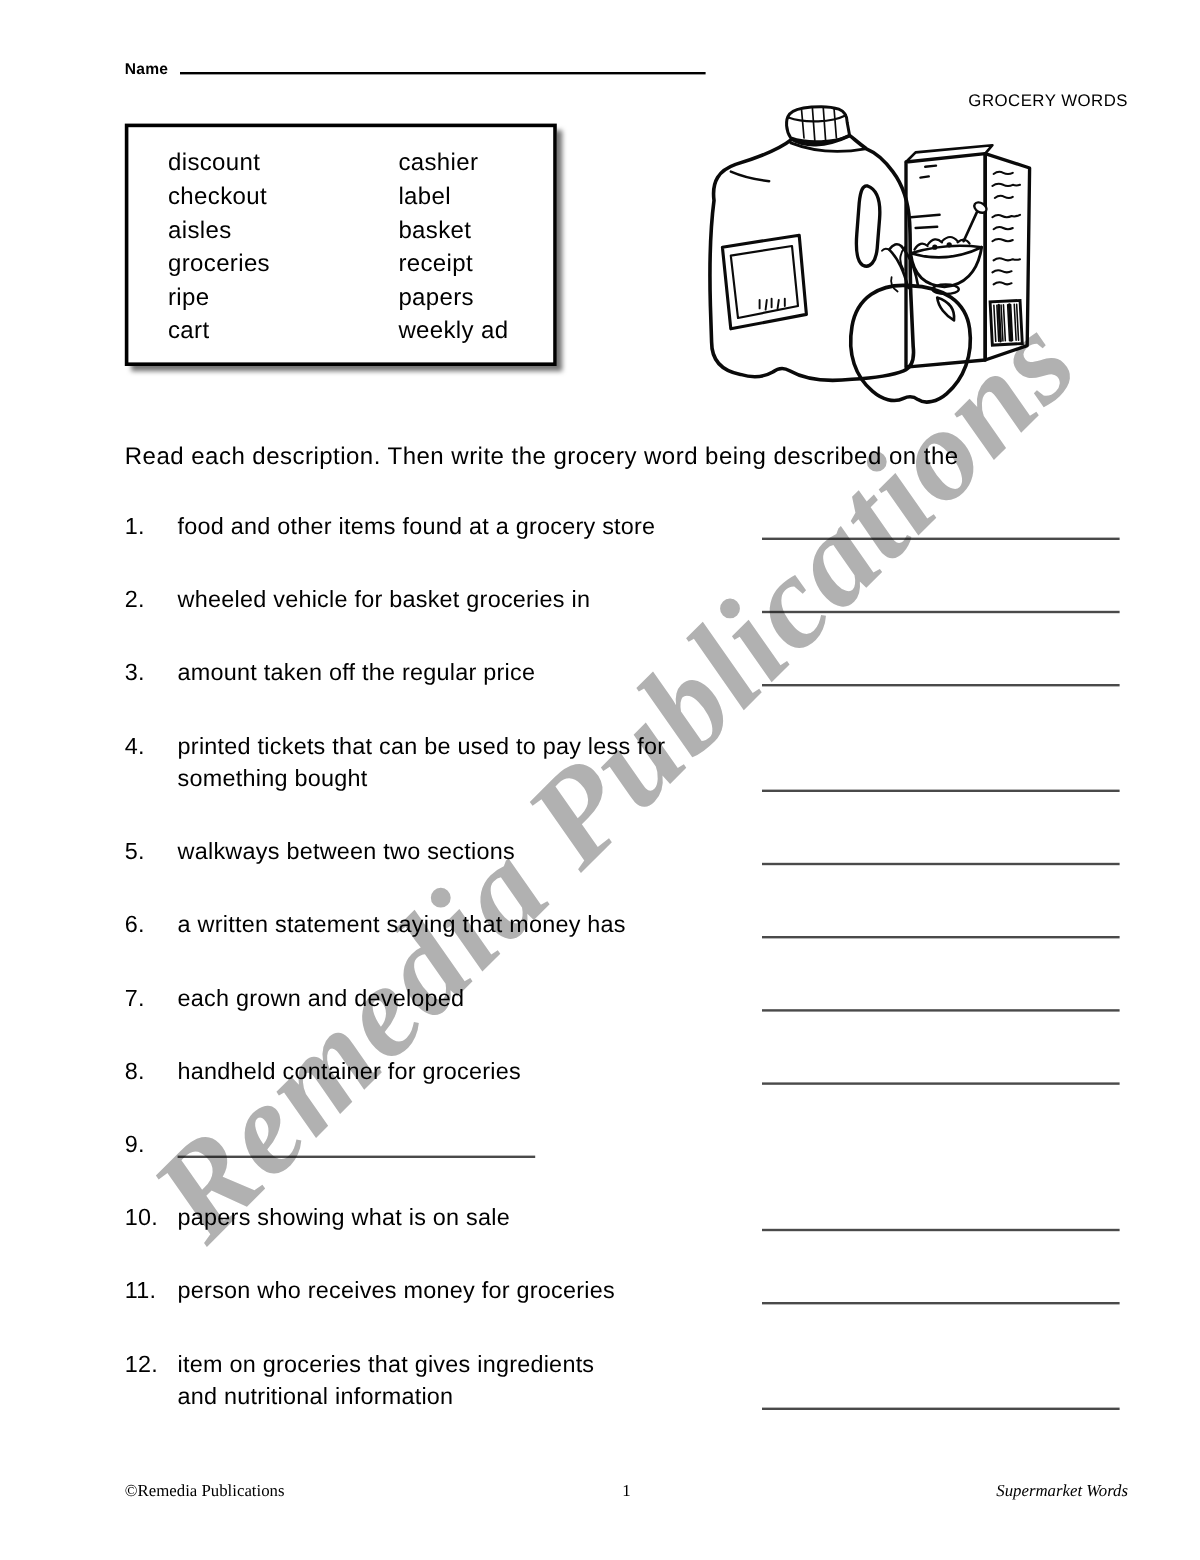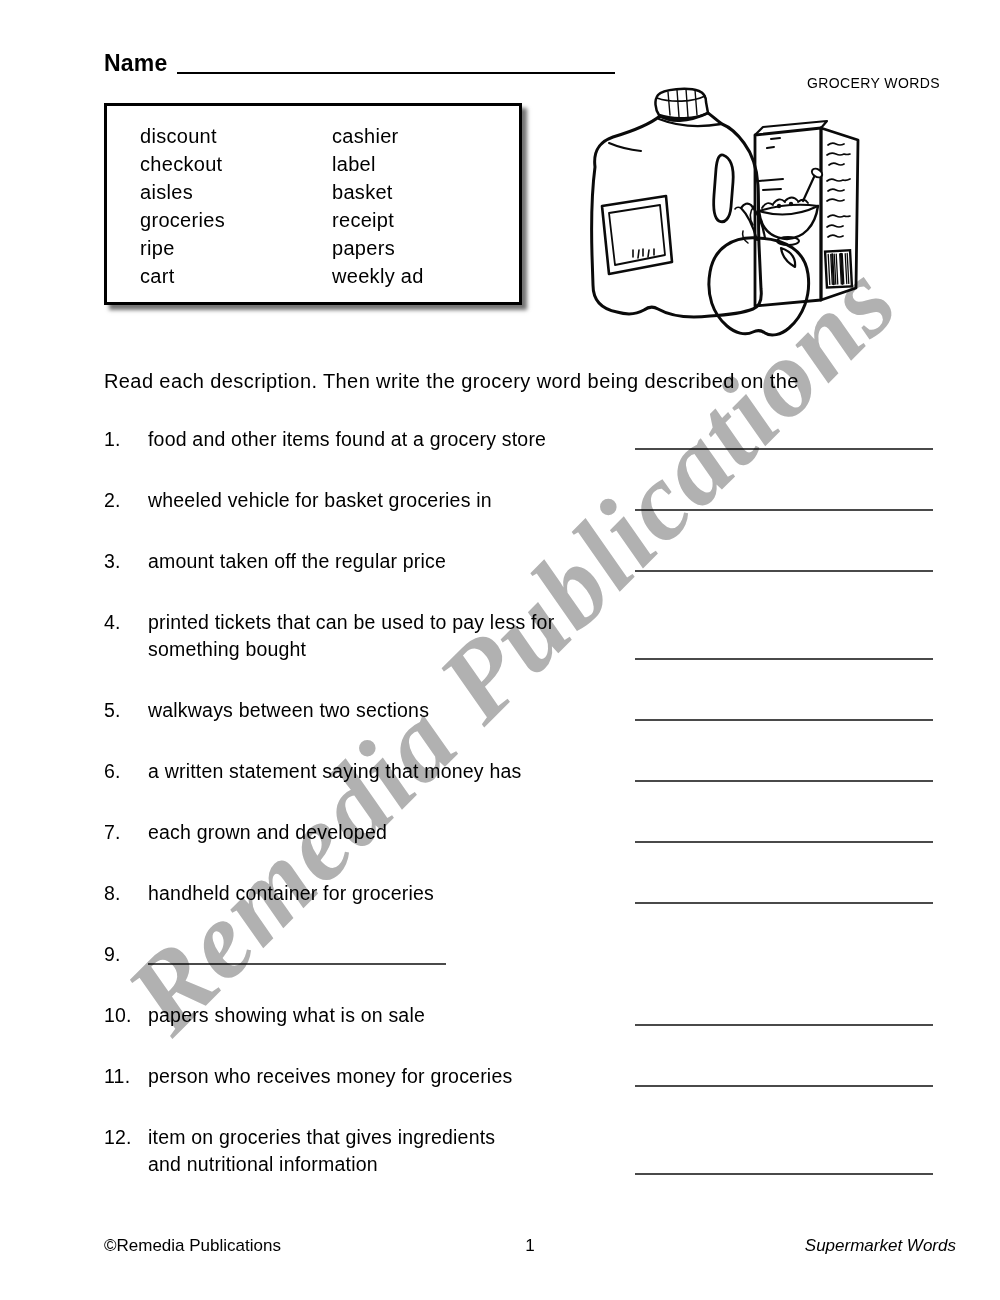--- a/index.html
+++ b/index.html
@@ -11,42 +11,42 @@
   .content{position:absolute;inset:0;z-index:1;}
   
   .watermark{
     position:absolute;left:512px;top:648px;z-index:6;
     transform:translate(-50%,-50%) rotate(-45deg);
     font:italic 700 110px "Liberation Serif",serif;
     letter-spacing:2px;color:#b1b1b1;white-space:nowrap;
     mix-blend-mode:multiply;pointer-events:none;
   }
   .name-row{position:absolute;left:104px;top:50px;display:flex;align-items:flex-end;gap:10px;}
-  .name-label{font-size:23px;font-weight:700;letter-spacing:.2px;}
+  .name-label{font-size:13px;font-weight:700;letter-spacing:.2px;}
   .name-line{width:438px;height:0;border-bottom:2.5px solid #000;margin-bottom:3px;}
   .page-title{position:absolute;top:63px;right:60px;font-size:14px;font-weight:400;letter-spacing:.4px;margin-top:12px;}
   .word-box{
-    position:absolute;left:104px;top:103px;width:418px;height:202px;box-sizing:border-box;
+    position:absolute;left:104px;top:103px;width:360px;height:202px;box-sizing:border-box;
     border:3px solid #000;box-shadow:5px 5px 4px rgba(0,0,0,.55);
     background:#fff;padding:16px 0 0 33px;display:flex;
   }
   .word-col{font-size:20px;line-height:28px;letter-spacing:.3px;}
   .word-col.c1{width:192px;}
   .illustration{position:absolute;left:575px;top:85px;width:330px;height:270px;}
   .instruction{position:absolute;left:104px;top:370px;font-size:20px;font-weight:400;letter-spacing:.4px;white-space:nowrap;}
   .questions{position:absolute;left:104px;top:426px;}
   .q-row{display:flex;align-items:flex-end;margin-bottom:34px;}
   .q-num{width:44px;font-size:19.5px;line-height:27px;align-self:flex-start;letter-spacing:.2px;}
   .q-text{width:487px;font-size:19.5px;line-height:27px;letter-spacing:.2px;}
   .q-text div{white-space:nowrap;}
   .q-text div:empty{display:none;}
   .q-blank{width:298px;border-bottom:2px solid #4a4a4a;margin-bottom:3px;}
   .footer{
-    position:absolute;left:104px;right:44px;top:1236px;display:flex;align-items:baseline;
-    font-family:Liberation Sans, sans-serif;font-size:17px;
+    position:absolute;left:104px;right:60px;top:1236px;display:flex;align-items:baseline;
+    font-family:Liberation Serif, serif;font-size:14px;
   }
   .f-left{flex:1;text-align:left;}
   .f-center{flex:1;text-align:center;}
   .f-right{flex:1;text-align:right;font-style:italic;}
   svg .ln{fill:none;stroke:#0a0a0a;stroke-linecap:round;stroke-linejoin:round;}
 </style>
 </head>
 <body>
 
 <div class="page">

